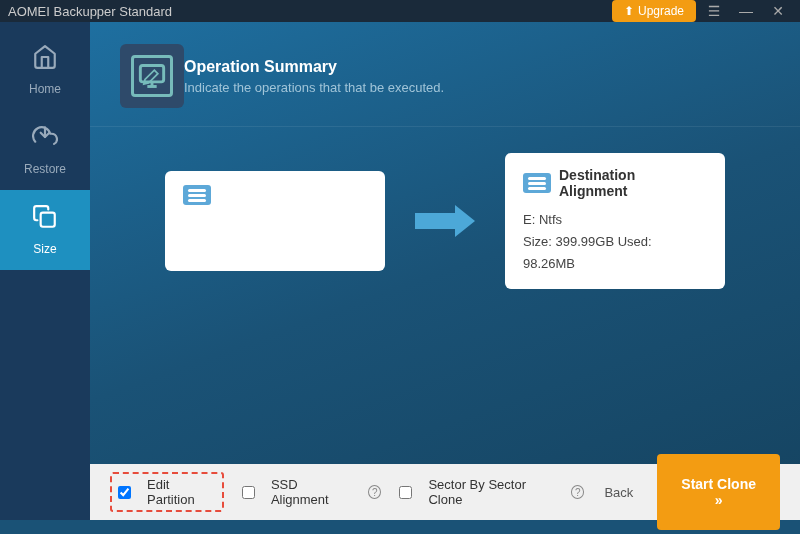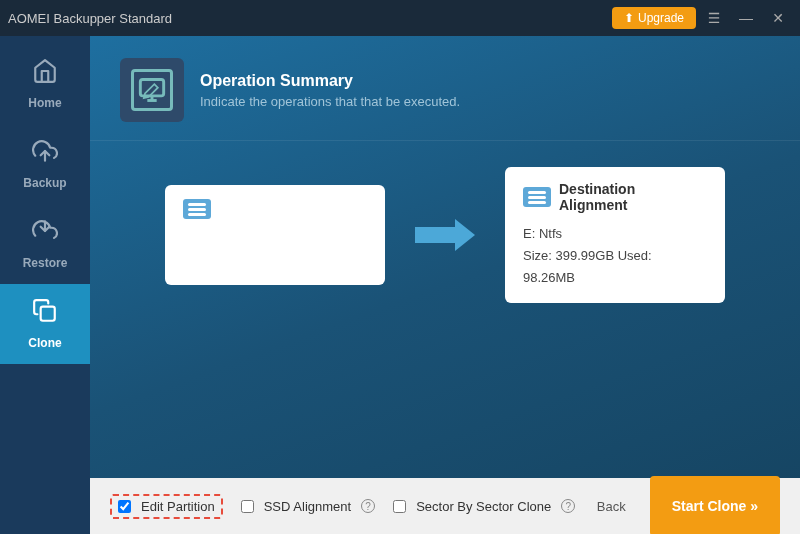--- a/index.html
+++ b/index.html
@@ -1,21 +1,21 @@
 <!DOCTYPE html>
 <html><head>
   <meta charset="utf-8">
   <style>
     * { margin: 0; padding: 0; box-sizing: border-box; }
     body { width: 800px; height: 534px; font-family: 'Segoe UI', Arial, sans-serif; overflow: hidden; background: #1a5276; }
 
     
     .title-bar {
       background: #1a2a3a;
-      height: 36px;
+      height: 22px;
       display: flex;
       align-items: center;
       justify-content: space-between;
       padding: 0 8px;
       color: #ccc;
       font-size: 13px;
     }
     .title-bar-left { display: flex; align-items: center; gap: 8px; }
     .title-bar-controls { display: flex; align-items: center; gap: 4px; }
     .upgrade-btn {
@@ -53,21 +53,20 @@
     .sidebar-item {
       width: 100%;
       display: flex;
       flex-direction: column;
       align-items: center;
       padding: 14px 0;
       cursor: pointer;
       color: #9ab;
       font-size: 12px;
       gap: 6px;
-      font-weight: bold;
     }
     .sidebar-item.active {
       background: #1e90c0;
       color: white;
     }
     .sidebar-icon { font-size: 22px; }
 
     
     .main-content {
       flex: 1;
@@ -75,21 +74,21 @@
       background: linear-gradient(160deg, #1e6fa0 0%, #1a5276 50%, #154360 100%);
       display: flex;
       flex-direction: column;
       position: relative;
     }
 
     
     .op-summary {
       display: flex;
       align-items: center;
-      gap: 16px;
+      gap: 0;
       padding: 22px 30px 18px 30px;
       border-bottom: 1px solid rgba(255,255,255,0.08);
     }
     .op-icon-box {
       width: 64px; height: 64px;
       background: #2e4a6a;
       border-radius: 6px;
       display: flex; align-items: center; justify-content: center;
       position: relative;
     }
@@ -155,21 +154,21 @@
       display: flex;
       align-items: center;
       padding: 0 20px;
       gap: 20px;
       justify-content: space-between;
     }
     .bottom-left {
       display: flex; align-items: center; gap: 18px;
     }
     .checkbox-item {
-      display: flex; align-items: center; gap: 10px;
+      display: flex; align-items: center; gap: 16px;
       font-size: 13px; color: #333; cursor: pointer;
     }
     .checkbox-item input[type=checkbox] { cursor: pointer; }
     .edit-partition-wrapper {
       border: 2px dashed #e74c3c;
       padding: 3px 6px;
       border-radius: 3px;
       display: flex; align-items: center;
     }
     .help-icon {
@@ -221,45 +220,35 @@
         <svg width="26" height="26" viewBox="0 0 24 24" fill="none" stroke="#9ab" stroke-width="2" stroke-linecap="round" stroke-linejoin="round">
           <path d="M3 9l9-7 9 7v11a2 2 0 01-2 2H5a2 2 0 01-2-2z"></path>
             <polyline points="9 22 9 12 15 12 15 22"></polyline>
         </svg>
       </span>
       <span>Home</span>
     </div>
     <div class="sidebar-item">
       <span class="sidebar-icon">
         <svg width="26" height="26" viewBox="0 0 24 24" fill="none" stroke="#9ab" stroke-width="2" stroke-linecap="round" stroke-linejoin="round">
-          <polyline points="16 16 12 12 8 16"></polyline>
-            <line x1="12" y1="12" x2="12" y2="21"></line>
-          <path d="M20.39 18.39A5 5 0 0018 9h-1.26A8 8 0 103 16.3"></path>
-        </svg>
-      </span>
-      <span>Backup</span>
-    </div>
-    <div class="sidebar-item">
-      <span class="sidebar-icon">
-        <svg width="26" height="26" viewBox="0 0 24 24" fill="none" stroke="#9ab" stroke-width="2" stroke-linecap="round" stroke-linejoin="round">
           <polyline points="8 8 12 12 16 8"></polyline>
             <line x1="12" y1="3" x2="12" y2="12"></line>
           <path d="M20.39 18.39A5 5 0 0018 9h-1.26A8 8 0 103 16.3"></path>
         </svg>
       </span>
       <span>Restore</span>
     </div>
     <div class="sidebar-item active">
       <span class="sidebar-icon">
         <svg width="26" height="26" viewBox="0 0 24 24" fill="none" stroke="white" stroke-width="2" stroke-linecap="round" stroke-linejoin="round">
           <rect x="8" y="8" width="13" height="13" rx="2" ry="2"></rect>
           <path d="M5 15H4a2 2 0 01-2-2V4a2 2 0 012-2h9a2 2 0 012 2v1"></path>
         </svg>
       </span>
-      <span style="color:white;">Clone</span>
+      <span style="color:white;">Size</span>
     </div>
   </div>
 
   <div class="main-content">
 
     <div class="op-summary">
       <div class="op-icon-box">
         <div class="op-icon-inner">
           <svg width="28" height="28" viewBox="0 0 24 24" fill="none" stroke="#7bb" stroke-width="2.5">
             <rect x="2" y="3" width="20" height="14" rx="2"></rect>

